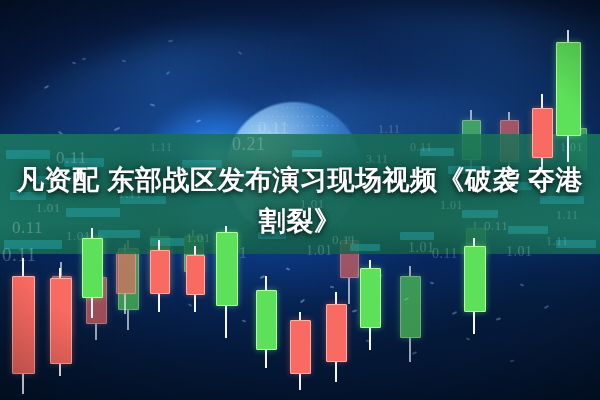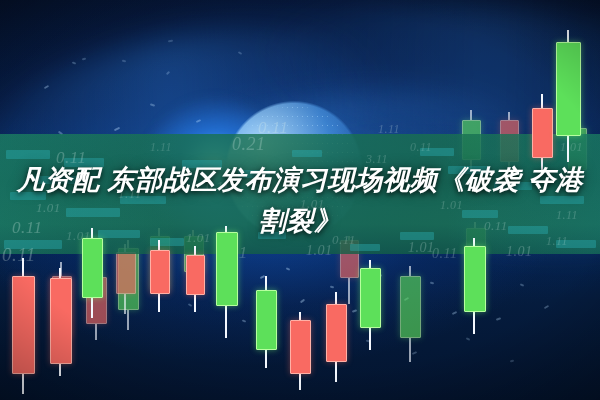--- a/index.html
+++ b/index.html
@@ -1,20 +1,19 @@
 <!DOCTYPE html>
 <html><head>
 <meta charset="utf-8">
 <style>
   html,body{margin:0;padding:0;background:#000;}
   #stage{
     position:relative;width:600px;height:400px;overflow:hidden;
     font-family:"Liberation Sans","DejaVu Sans",sans-serif;
     background:#1d4ed8;
-    font-style:italic;
   }
 
   
   .bg-base{
     position:absolute;inset:0;
     background:
       radial-gradient(ellipse 420px 220px at 44% 52%, rgba(22,92,200,.60) 0%, rgba(10,48,122,.30) 45%, rgba(3,18,43,0) 72%),
       radial-gradient(ellipse 700px 300px at 50% 30%, rgba(12,46,110,.55) 0%, rgba(4,20,48,0) 70%),
       linear-gradient(180deg,#041028 0%, #05183c 28%, #062a63 48%, #04224f 62%, #051c3e 75%, #03142f 100%);
   }

